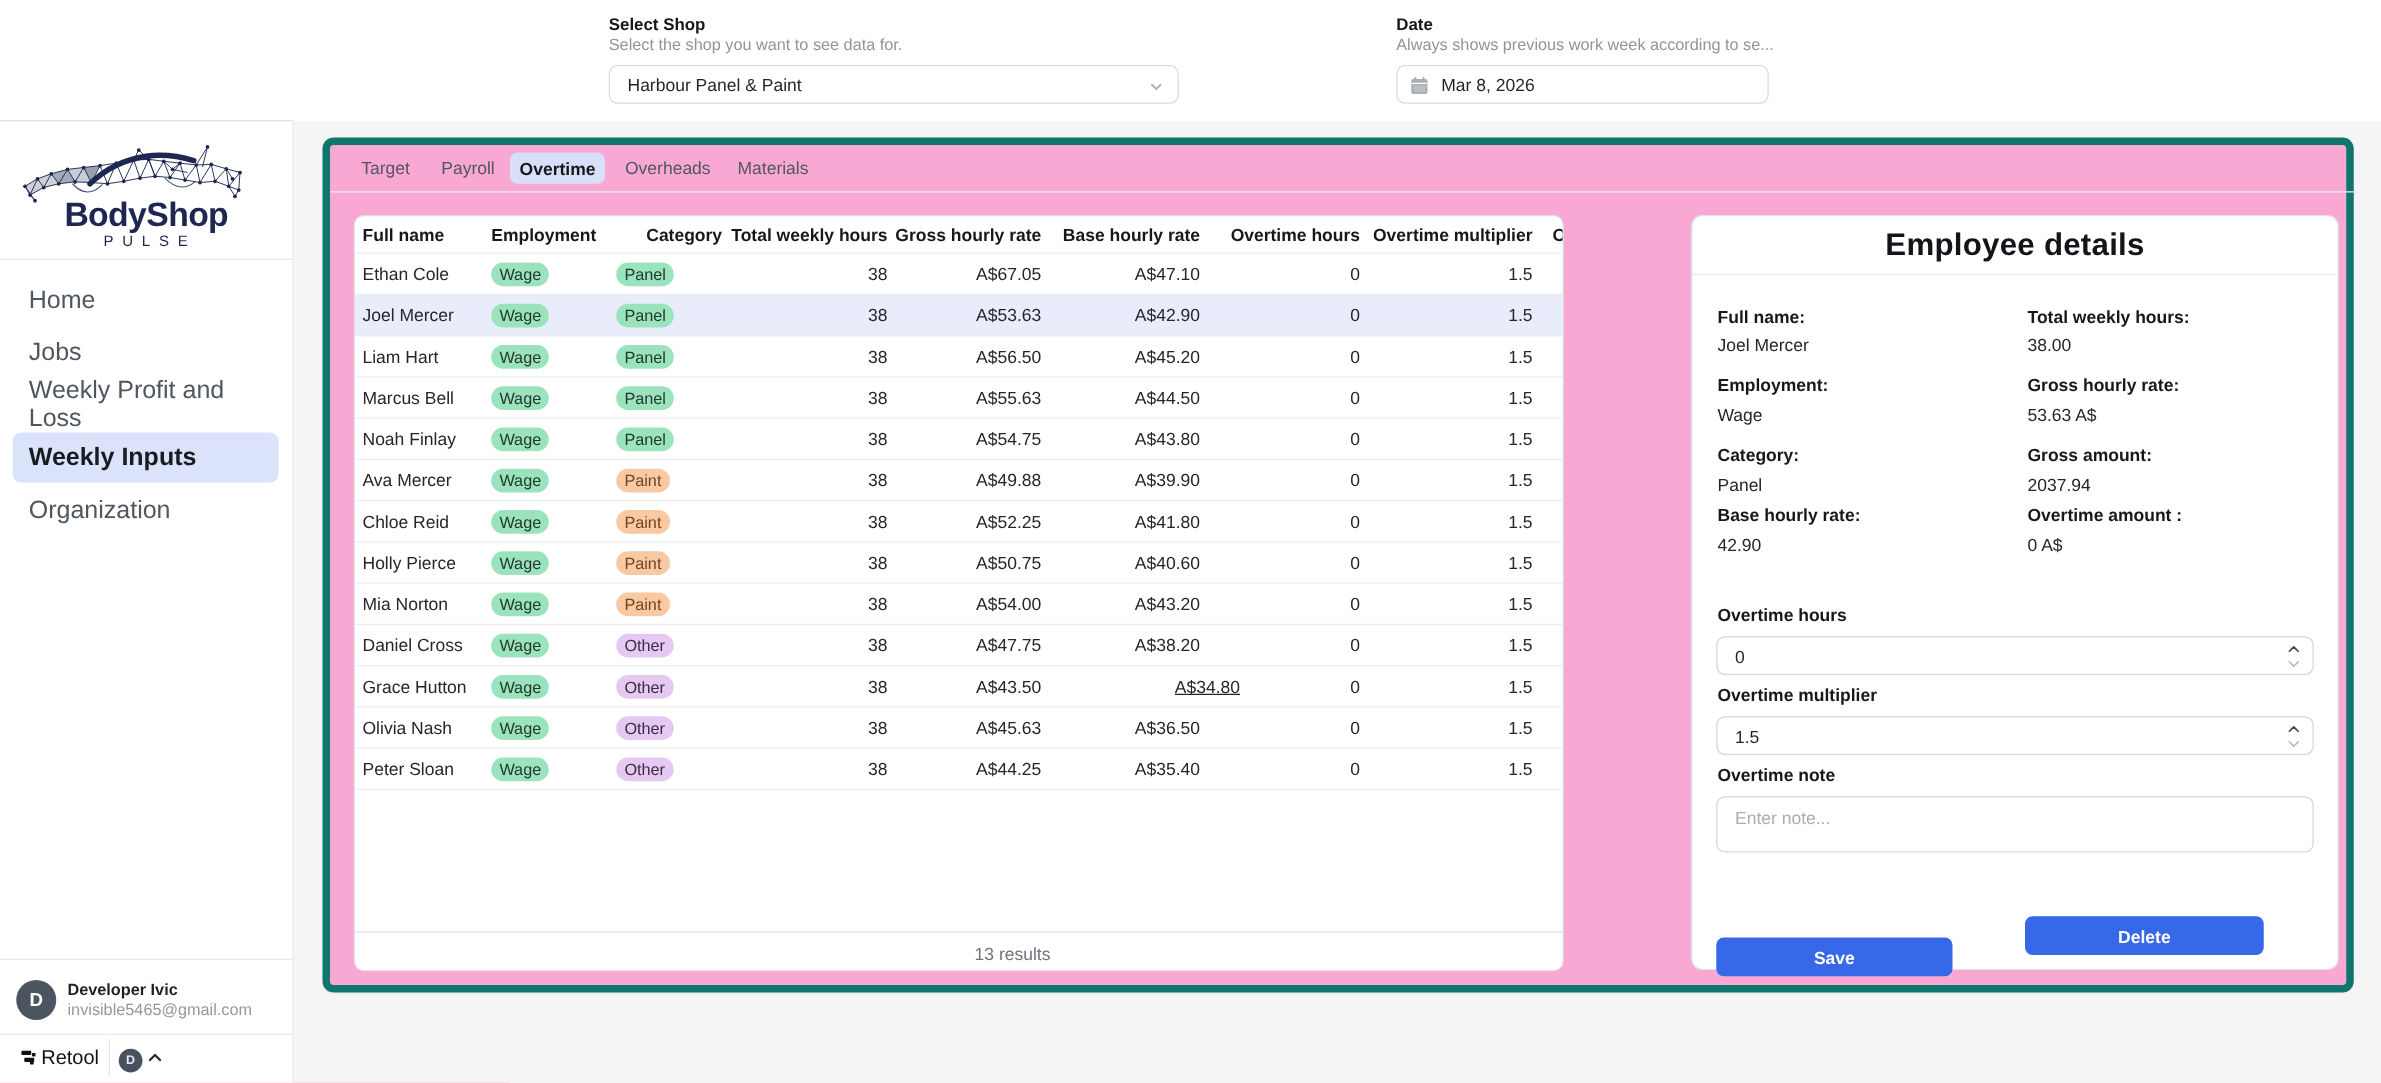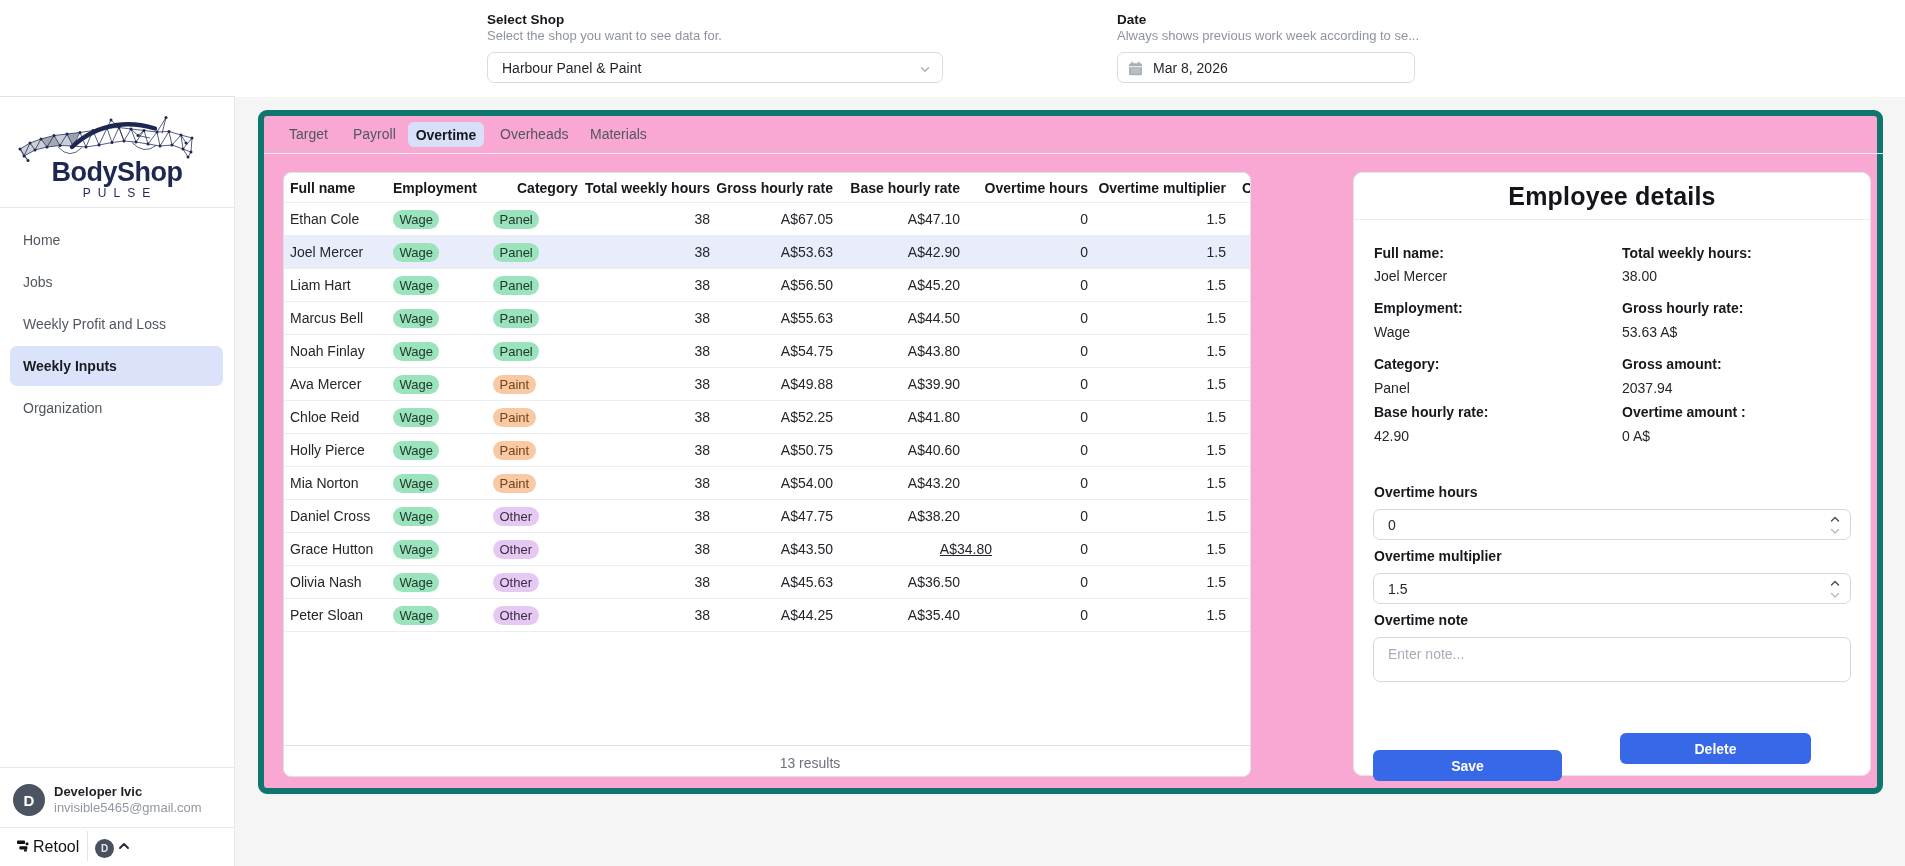--- a/index.html
+++ b/index.html
@@ -8,21 +8,21 @@
 
   
   #header { left:0; top:0; width:1905px; height:97px; background:#fff; }
   .hlabel { font-size:13.5px; font-weight:bold; color:#16181d; }
   .hdesc  { font-size:13px; color:#8e949e; }
   .hinput { background:#fff; border:1px solid #d8dbe0; border-radius:7px; height:31px; display:flex; align-items:center; font-size:14px; color:#1f2329; }
 
   
   #sidebar { left:0; top:97px; width:235px; height:769px; background:#fff; border-right:1px solid #e7e8ea; }
   #sidebar .topline { position:absolute; left:0; top:-1px; width:235px; height:1px; background:#dfe1e4; }
-  .nav { position:absolute; left:10px; width:213px; height:40px; border-radius:7px; display:flex; align-items:center; padding-left:13px; font-size:14px; color:#505660; }
+  .nav { position:absolute; left:10px; width:213px; height:40px; border-radius:7px; display:flex; align-items:center; padding-left:13px; font-size:20px; color:#505660; }
   .nav.sel { background:#dbe3fa; color:#181b20; font-weight:bold; }
 
   
   #card { left:258px; top:110px; width:1625px; height:684px; background:#f9a8d4; border:6px solid #0f766e; border-radius:9px; box-shadow:0 1px 2px rgba(0,0,0,0.03); }
   .tab { position:absolute; top:5px; height:26px; display:flex; align-items:center; font-size:14px; color:#51565f; }
   .tabsel { position:absolute; left:144px; top:6px; width:76px; height:25px; background:#d8dff9; border-radius:6px; display:flex; align-items:center; justify-content:center; font-size:14px; font-weight:bold; color:#15181d; }
   #tabline { position:absolute; left:0; top:37px; width:1623px; height:1px; background:#eceded; }
 
   
   #table { left:19px; top:56px; width:968px; height:605px; border:1px solid #dfe1e4; border-radius:8px; background:#fff; overflow:hidden; }

